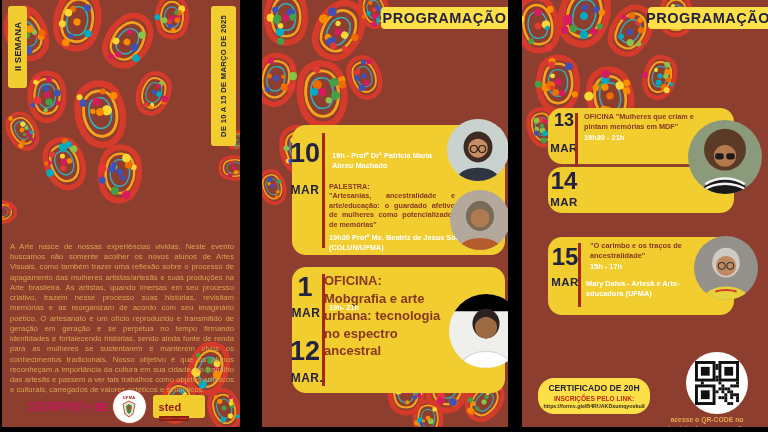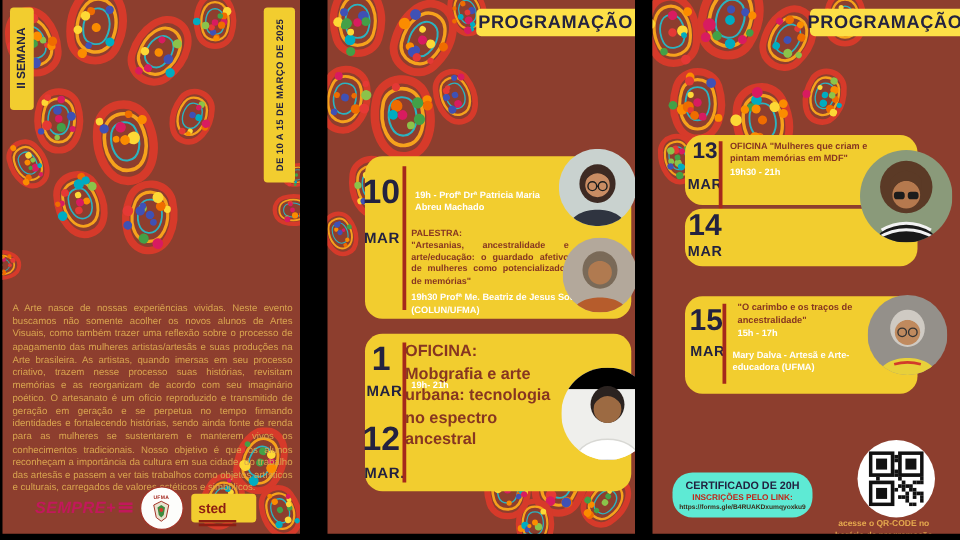--- a/index.html
+++ b/index.html
@@ -16,28 +16,28 @@
          white-space:nowrap;}
   .prog-banner{position:absolute;background:#fde047;border-radius:4px 0 0 4px;display:flex;
                align-items:center;justify-content:center;font-weight:800;color:#232240;
                font-size:14.5px;letter-spacing:.5px;}
   .heading{position:absolute;font-weight:800;color:#20203c;font-size:13.5px;line-height:1.4;
            white-space:pre-line;letter-spacing:.2px;}
   .sec-title{position:absolute;color:#ece4d8;font-size:8.4px;font-weight:600;letter-spacing:.2px;}
   .bodytext{position:absolute;color:#d9a54f;font-size:7.7px;line-height:1.33;text-align:justify;}
   .card{position:absolute;background:#f2cd2f;border-radius:14px;}
   .day{position:absolute;font-weight:800;color:#232240;text-align:center;}
-  .mon{position:absolute;font-weight:800;color:#232240;text-align:right;letter-spacing:.5px;}
+  .mon{position:absolute;font-weight:800;color:#232240;text-align:center;letter-spacing:.5px;}
   .vline{position:absolute;width:3px;background:#a5291b;}
   .dk{position:absolute;color:#873621;font-weight:700;line-height:1.35;}
   .wt{position:absolute;color:#ffffff;font-weight:600;line-height:1.3;}
   .quote{text-align:justify;}
   .photo{position:absolute;border-radius:50%;overflow:hidden;}
   .photo svg{display:block;width:100%;height:100%;}
-  .pill{position:absolute;background:#5eead4;border-radius:16px;text-align:center;padding-top:5px;
+  .pill{position:absolute;background:#fde047;border-radius:16px;text-align:center;padding-top:5px;
         box-sizing:border-box;}
   .pill .l1{font-size:8.6px;font-weight:800;color:#232240;}
   .pill .l2{font-size:6.6px;font-weight:800;color:#c0271a;margin-top:2px;}
   .pill .l3{font-size:5.3px;font-weight:700;color:#3a2a18;margin-top:1px;}
   .qrwrap{position:absolute;background:#fff;border-radius:50%;display:flex;align-items:center;
           justify-content:center;}
   .qrcap{position:absolute;color:#e5a94e;font-size:6.8px;font-weight:600;text-align:center;
          white-space:pre-line;line-height:1.35;}
   .logos{position:absolute;display:flex;align-items:center;}
   .sempre{color:#c2185b;font-weight:800;font-style:italic;font-size:13px;letter-spacing:.3px;}

